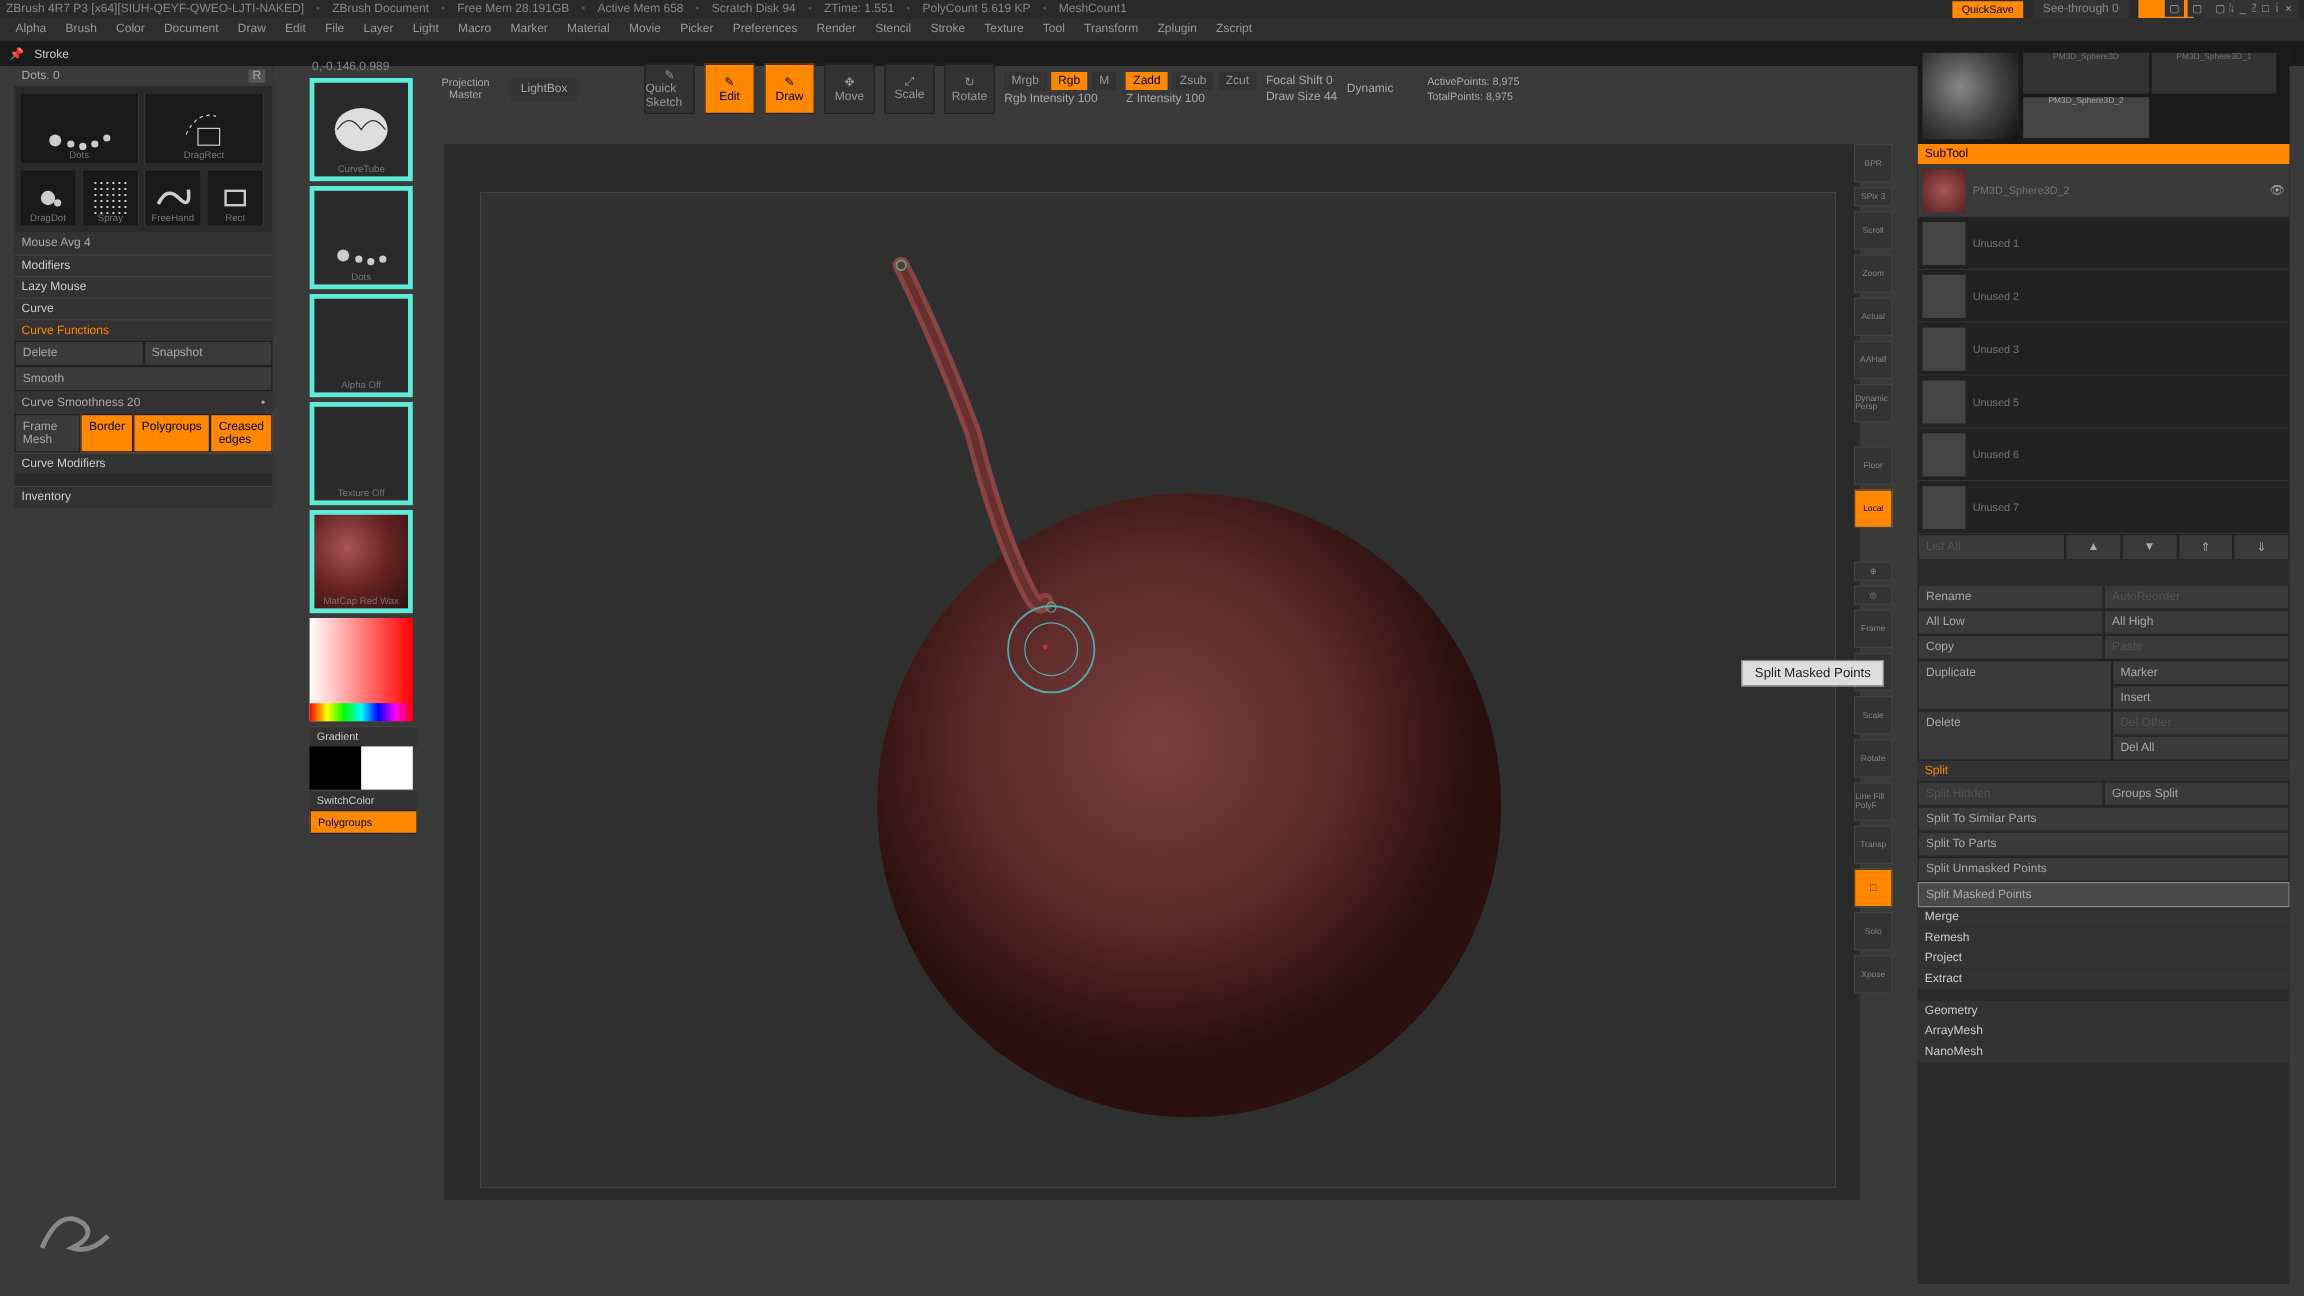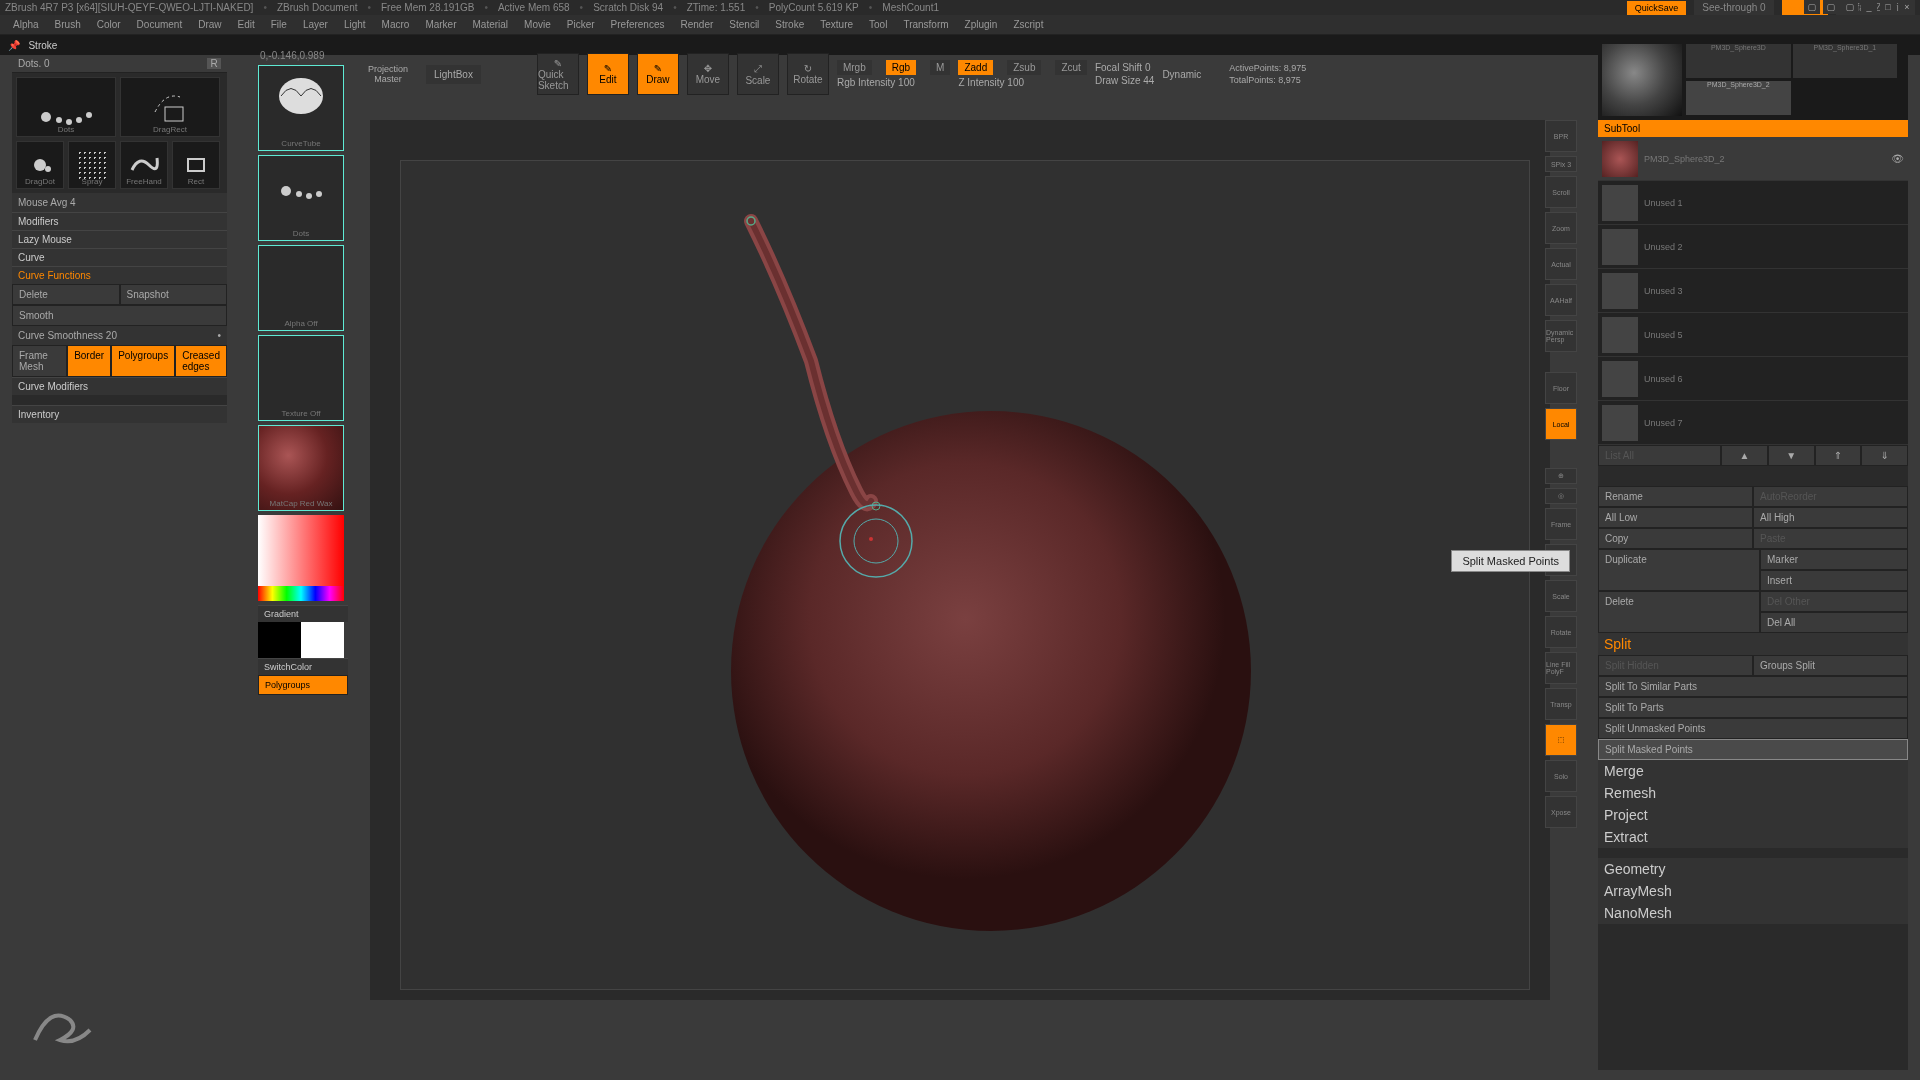--- a/index.html
+++ b/index.html
@@ -23,52 +23,52 @@
 .thumb{width:100px;height:60px;background:#1a1a1a;border:1px solid #333;display:flex;flex-direction:column;align-items:center;justify-content:center;position:relative}
 .thumb .label{position:absolute;bottom:2px;font-size:8px;color:#777}
 .thumb.small{width:48px;height:48px}
 .section-h{background:#333;padding:3px 6px;font-size:10px;color:#ccc;cursor:pointer;border-top:1px solid #444}
 .section-h.orange{color:#f80}
 .row{display:flex}
 .btn{flex:1;background:#3a3a3a;padding:4px 6px;font-size:10px;color:#aaa;border:1px solid #222;text-align:left;cursor:pointer}
 .btn.orange{background:#f80;color:#000}
 .slider-row{padding:4px 6px;font-size:10px;color:#aaa;background:#333;display:flex;justify-content:space-between}
 .tool-col{position:absolute;left:258px;top:65px;width:90px}
-.tool-thumb{width:86px;height:86px;background:#2a2a2a;border:1px solid #5eead4;margin-bottom:4px;display:flex;justify-content:center;position:relative}
+.tool-thumb{width:86px;height:86px;background:#2a2a2a;border:4px solid #5eead4;margin-bottom:4px;display:flex;align-items:center;justify-content:center;position:relative}
 .tool-thumb .label{position:absolute;bottom:2px;font-size:8px;color:#777}
 .color-picker{width:86px;height:86px;background:linear-gradient(to right,#fff,#f00);position:relative;margin-bottom:4px}
 .color-picker::after{content:"";position:absolute;bottom:0;left:0;right:0;height:15px;background:linear-gradient(to right,red,yellow,lime,cyan,blue,magenta,red)}
 .topbar{position:absolute;left:258px;top:48px;right:360px;height:52px;display:flex;align-items:center;gap:8px;padding-left:100px}
 .topbar .pmaster{text-align:center;font-size:9px;color:#aaa;width:60px}
 .topbar .lb{background:#333;padding:4px 8px}
 .mode-btn{width:42px;height:42px;background:#333;display:flex;flex-direction:column;align-items:center;justify-content:center;font-size:8px;color:#999;border:1px solid #222}
 .mode-btn.active{background:#f80;color:#000}
 .top-controls{display:flex;flex-direction:column;gap:2px;font-size:9px}
-.ctrl-row{display:flex;gap:14px;align-items:center}
+.ctrl-row{display:flex;gap:4px;align-items:center}
 .ctrl-btn{background:#333;padding:2px 6px;color:#999}
 .ctrl-btn.active{background:#f80;color:#000}
 .canvas{position:absolute;left:370px;top:120px;width:1180px;height:880px;background:#2a2a2a}
 .viewport{position:absolute;left:30px;top:40px;width:1130px;height:830px;background:#303030;border:1px solid #444}
 .right-tools{position:absolute;right:340px;top:120px;width:35px;display:flex;flex-direction:column;gap:4px}
 .rt-btn{width:32px;height:32px;background:#333;border:1px solid #444;display:flex;flex-direction:column;align-items:center;justify-content:center;font-size:7px;color:#888}
 .rt-btn.active{background:#f80;color:#000}
 .rt-spacer{height:20px}
 .right-panel{position:absolute;right:12px;top:40px;width:310px;bottom:10px;background:#2a2a2a;overflow-y:auto}
 .tool-preview{height:80px;background:#1a1a1a;display:flex;padding:4px;gap:4px}
 .tp-main{width:80px;height:72px;background:#333}
 .subtool-h{background:#f80;color:#000;padding:3px 6px;font-size:10px}
 .subtool-list{background:#222}
 .subtool-item{height:44px;display:flex;align-items:center;padding:4px;border-bottom:1px solid #333;gap:6px}
 .subtool-item.active{background:#3a3a3a}
 .st-thumb{width:36px;height:36px;background:#444}
 .st-name{font-size:9px;color:#777}
 .panel-btn{background:#3a3a3a;padding:4px 6px;font-size:10px;color:#aaa;border:1px solid #222;flex:1;text-align:left;cursor:pointer}
 .panel-btn.dim{color:#555}
 .panel-btn.highlight{border:1px solid #888;background:#4a4a4a}
-.panel-section{background:#333;padding:3px 6px;font-size:14px;color:#f80;cursor:pointer}
+.panel-section{background:#333;padding:3px 6px;font-size:10px;color:#f80;cursor:pointer}
 .panel-section.plain{color:#ccc}
 .tooltip{position:absolute;right:350px;top:550px;background:#ddd;color:#222;padding:4px 10px;font-size:11px;border:1px solid #888}
 .coords{position:absolute;left:260px;top:50px;font-size:10px;color:#888}
 .bottom-gradient{width:86px}
 .bottom-gradient .swatches{display:flex;height:36px}
 .bottom-gradient .swatches div{flex:1}
 .logo{position:absolute;left:25px;bottom:25px;width:80px;height:60px}
 .dots-pattern{width:60px;height:40px;position:relative}
 .dot{position:absolute;width:6px;height:6px;background:#ccc;border-radius:50%}
 </style>

